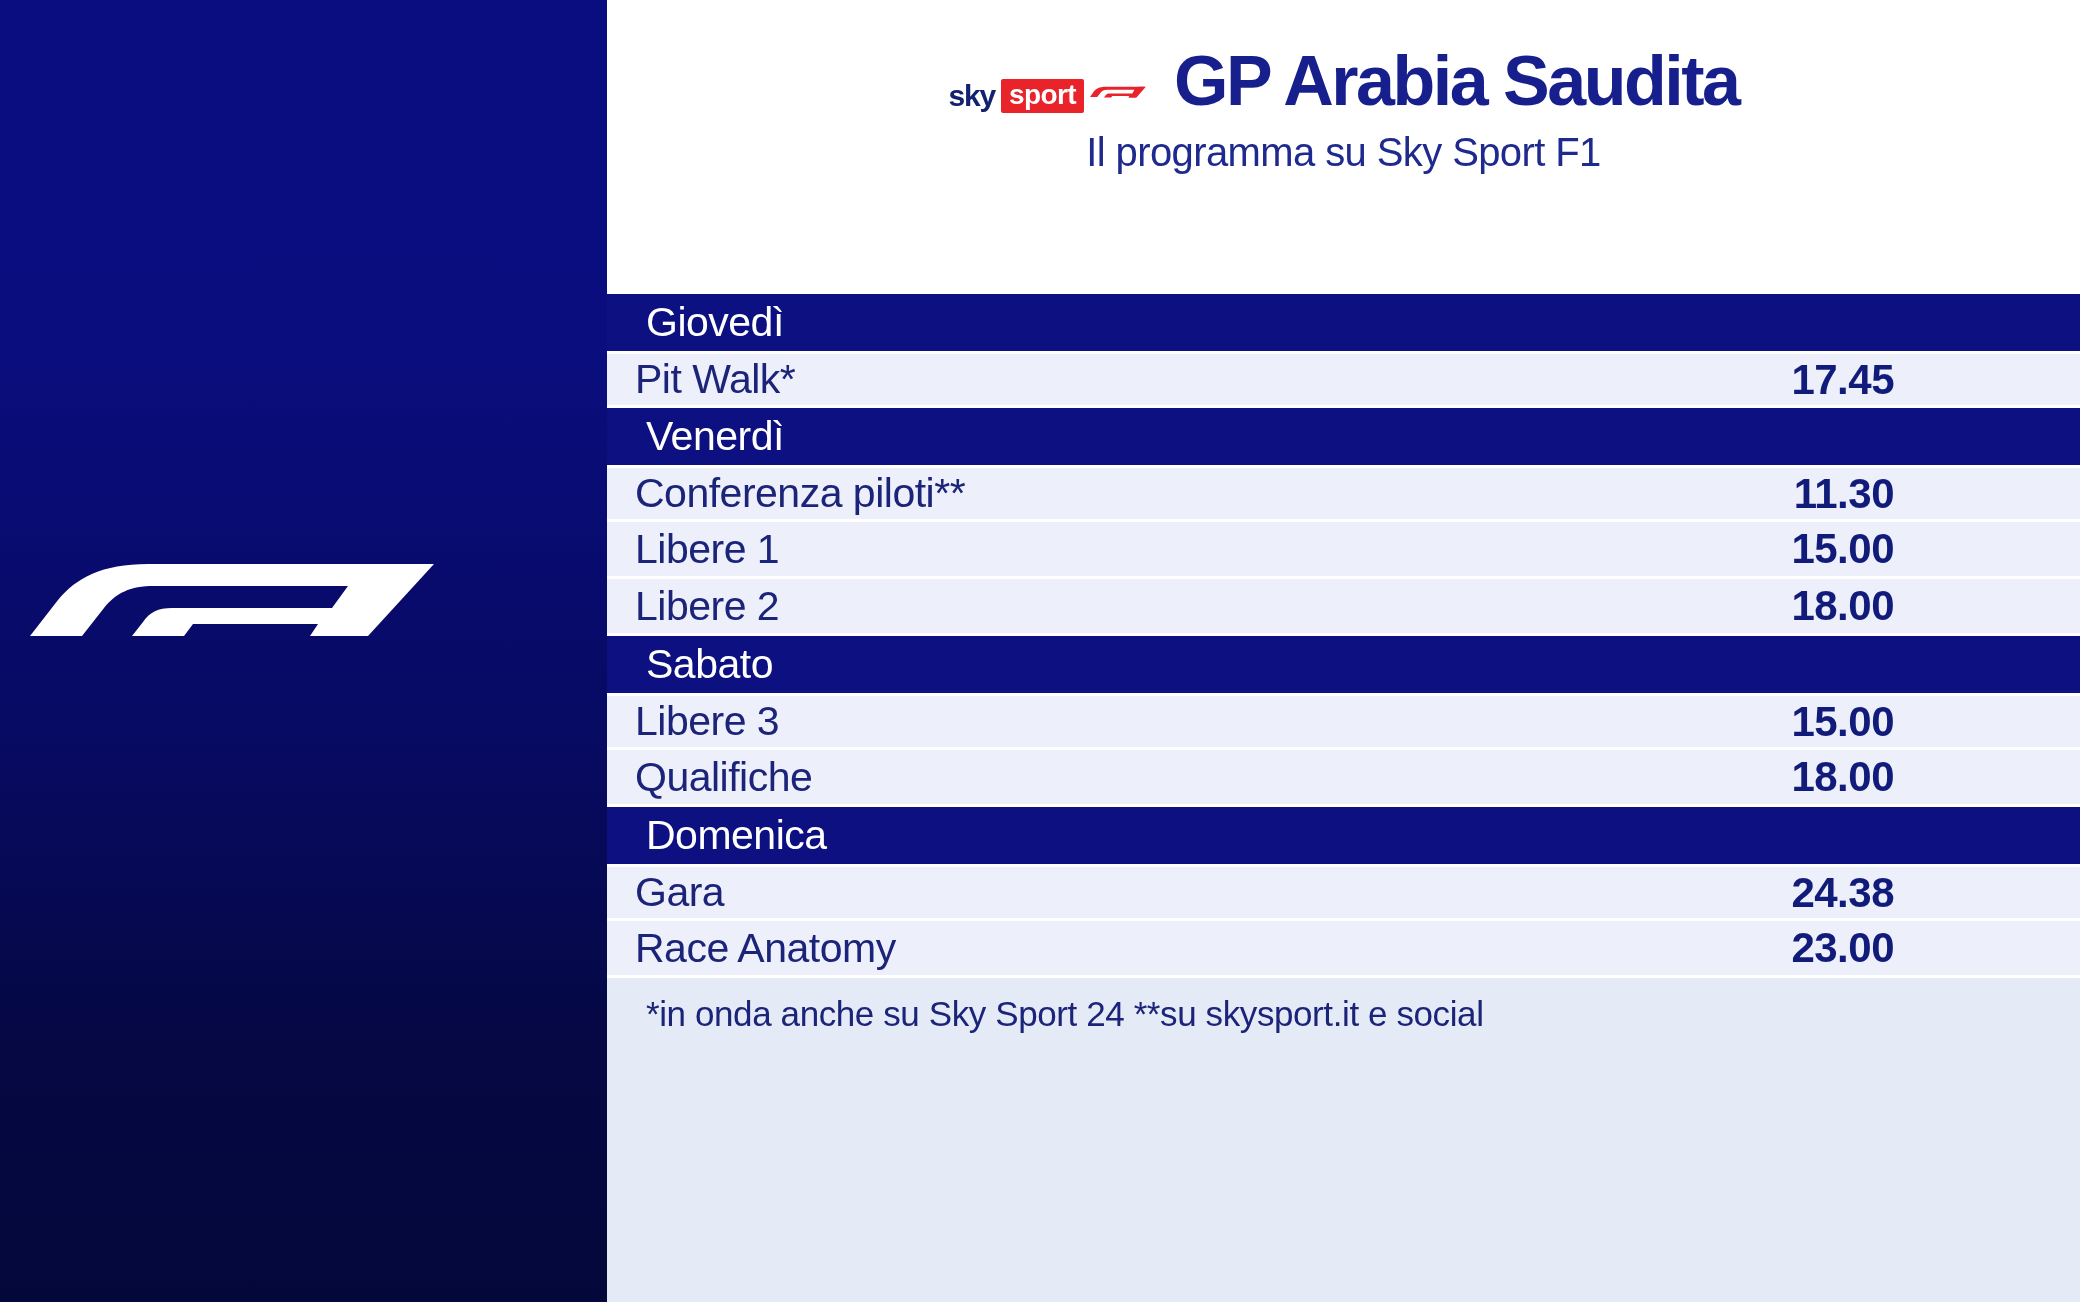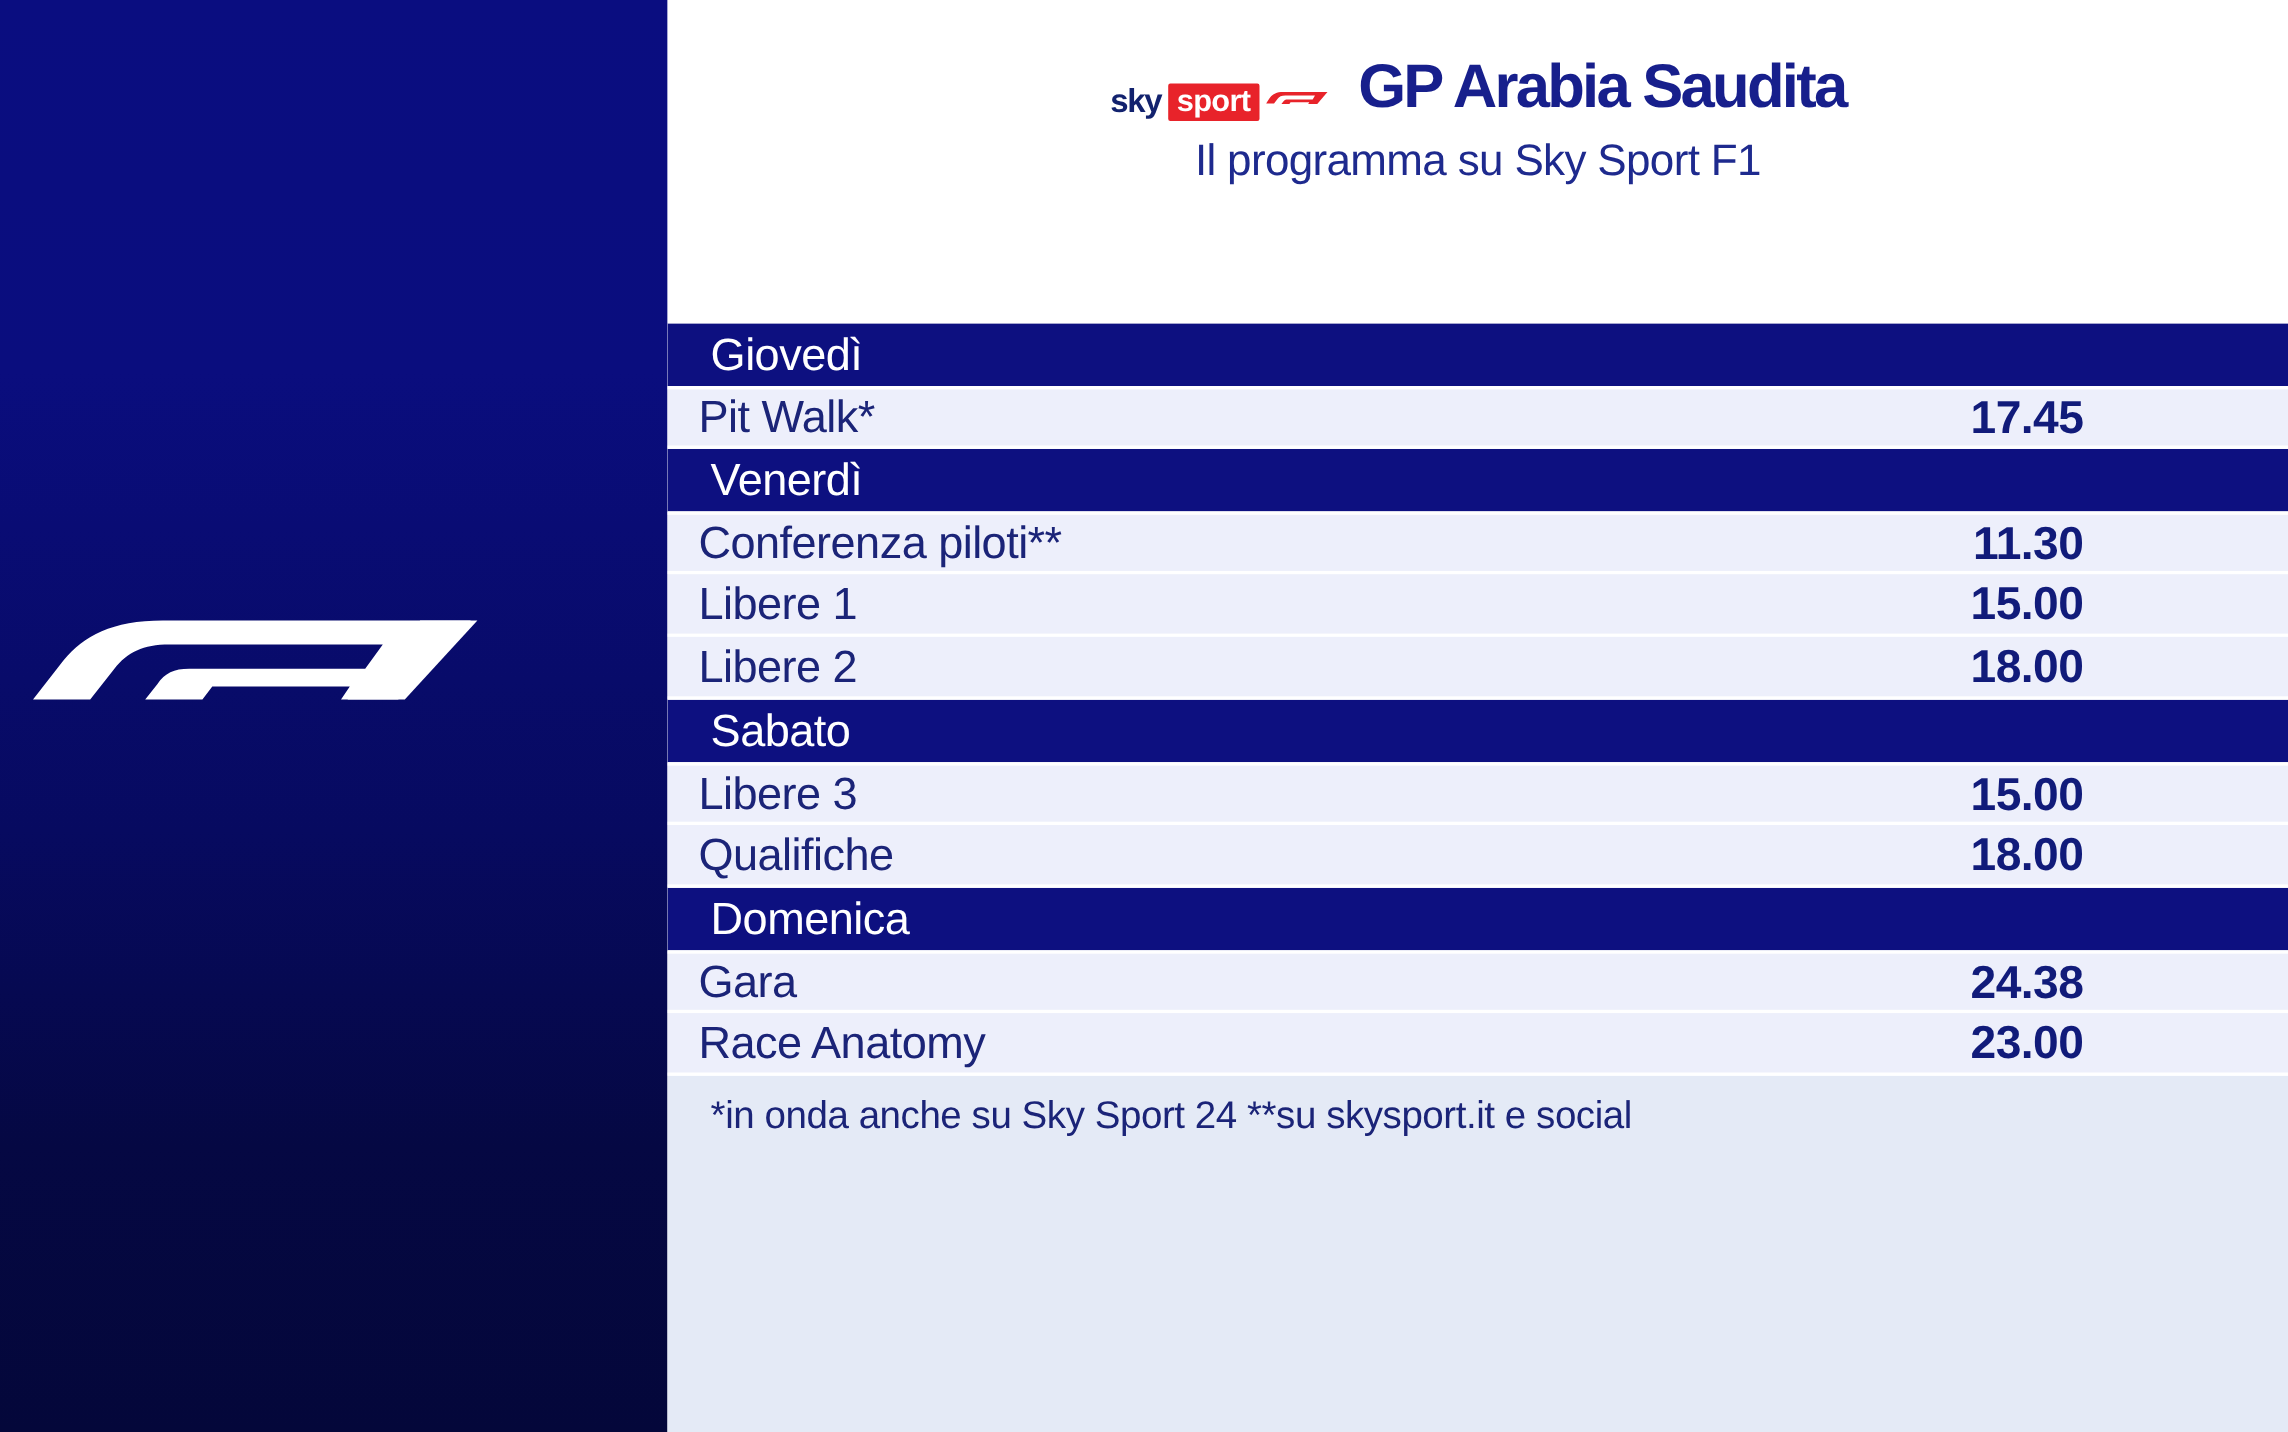--- a/index.html
+++ b/index.html
@@ -85,21 +85,21 @@
     letter-spacing:-0.6px;
     padding:2px 8px 4px 8px;
     line-height:1;
     border-radius:2px;
   }
   .f1-mini { width:62px; height:26px; }
   .f1-mini svg { display:block; width:100%; height:100%; }
 
   .gp-title {
     color:#171f8c;
-    font-size:56px;
+    font-size:70px;
     font-weight:bold;
     letter-spacing:-2.5px;
     line-height:1;
     white-space:nowrap;
   }
   .gp-subtitle {
     color:#1e2a8e;
     font-size:40px;
     font-weight:normal;
     letter-spacing:-0.6px;

